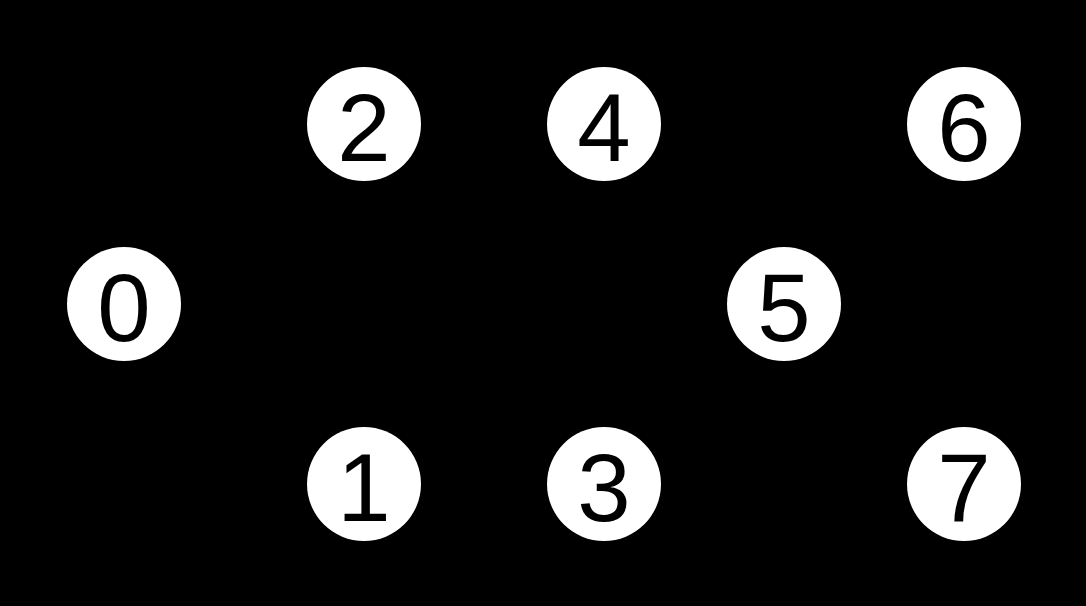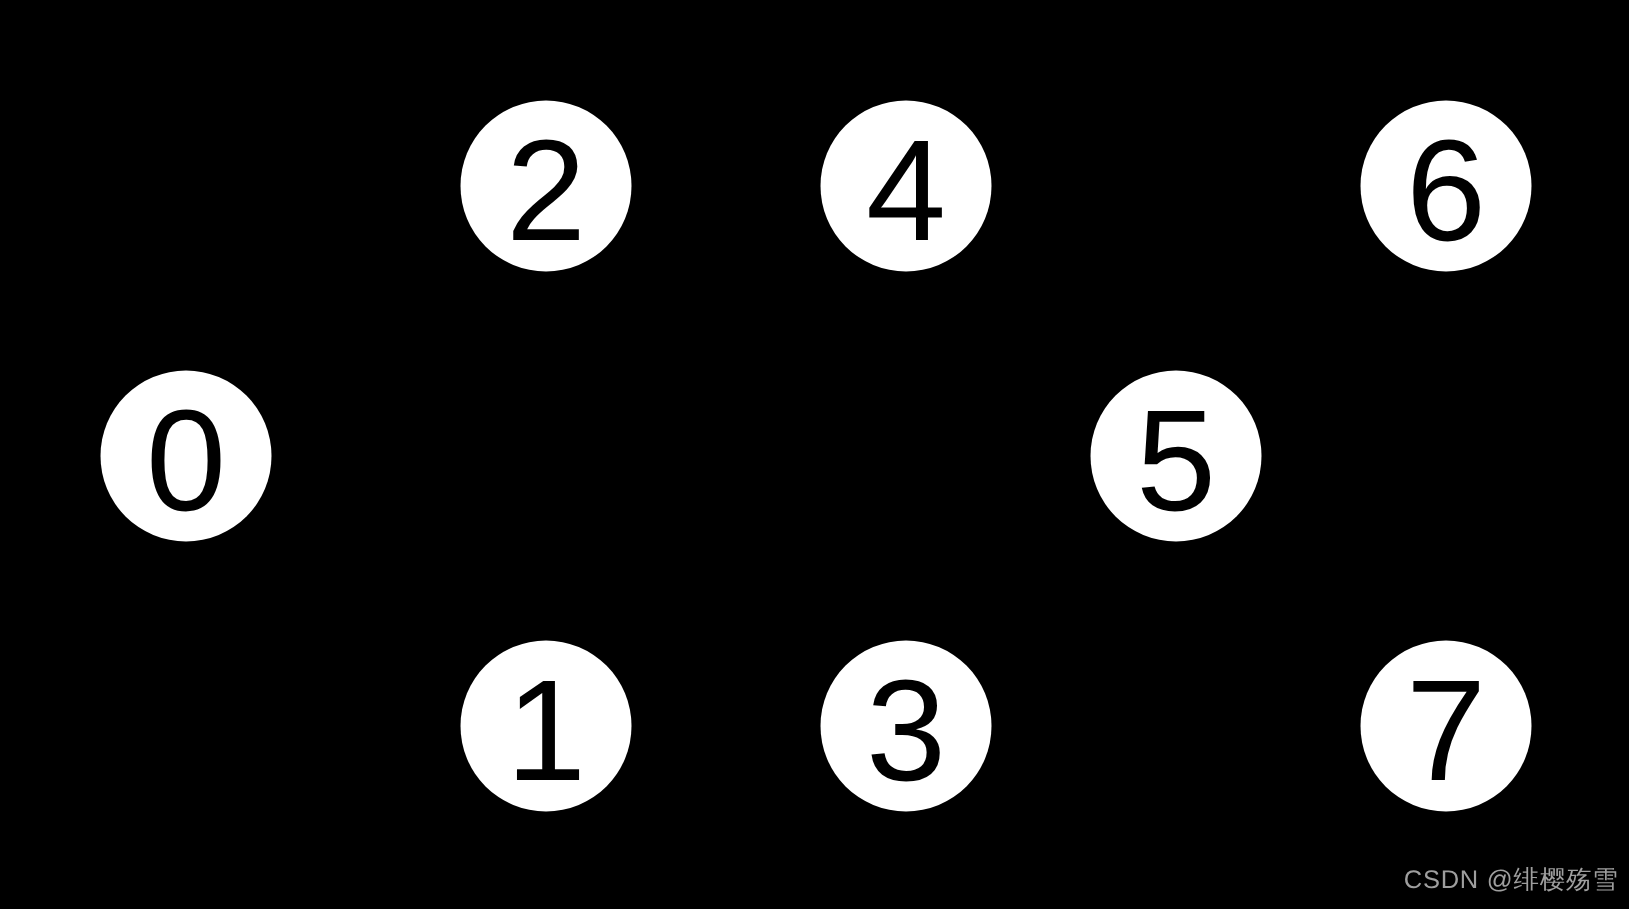--- a/index.html
+++ b/index.html
@@ -66,14 +66,13 @@
       <div class="node" style="left: 727px; top: 247px; width: 114px; height: 114px; background: rgb(255, 255, 255);">
         <span class="node-label" style="color: rgb(0, 0, 0);">5</span>
       </div>
       <div class="node" style="left: 907px; top: 67px; width: 114px; height: 114px; background: rgb(255, 255, 255);">
         <span class="node-label" style="color: rgb(0, 0, 0);">6</span>
       </div>
       <div class="node" style="left: 907px; top: 427px; width: 114px; height: 114px; background: rgb(255, 255, 255);">
         <span class="node-label" style="color: rgb(0, 0, 0);">7</span>
       </div>
     </div>
-  <div class="watermark" style="color: rgb(158, 158, 158);">CSDN @绯樱殇雪</div>
 </div>
 
 </body></html>

